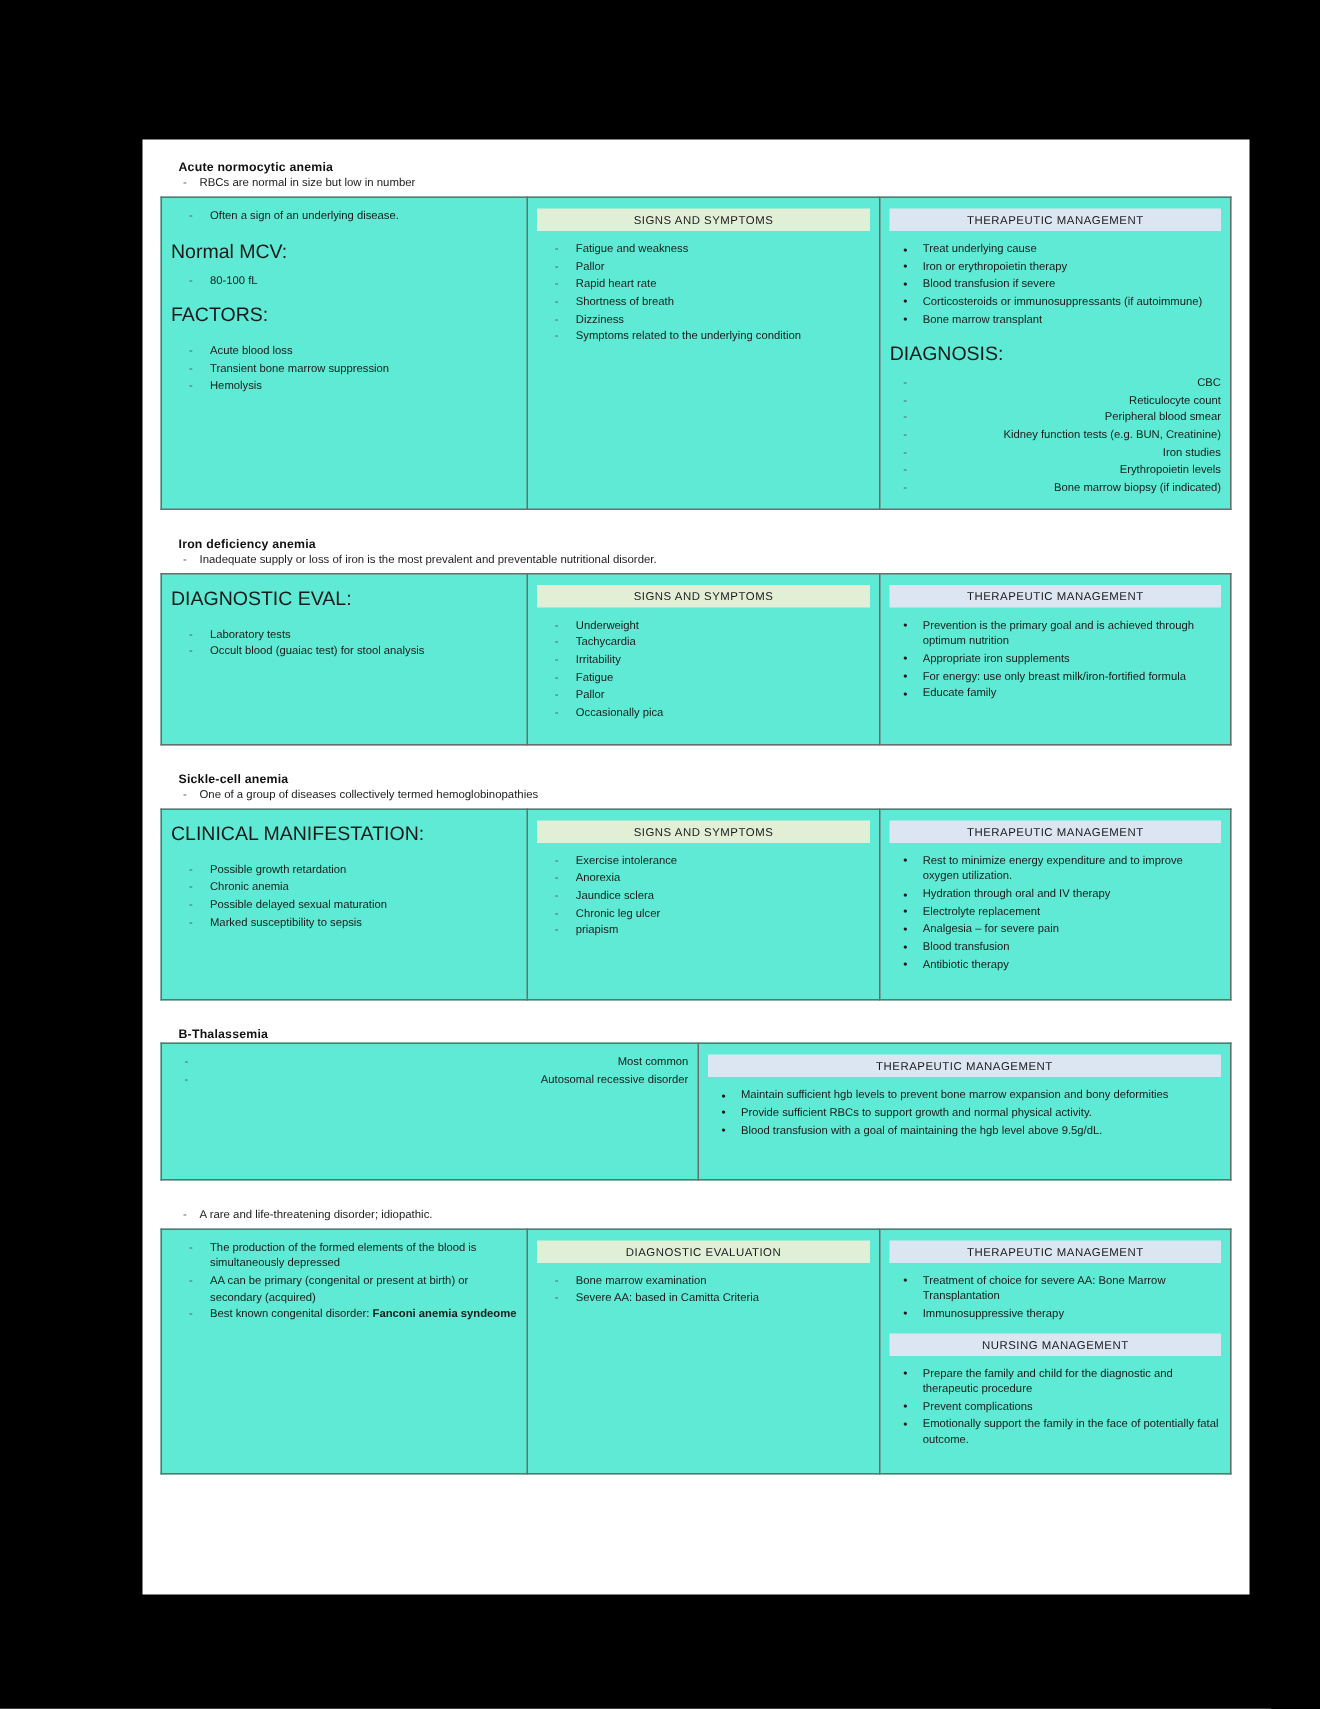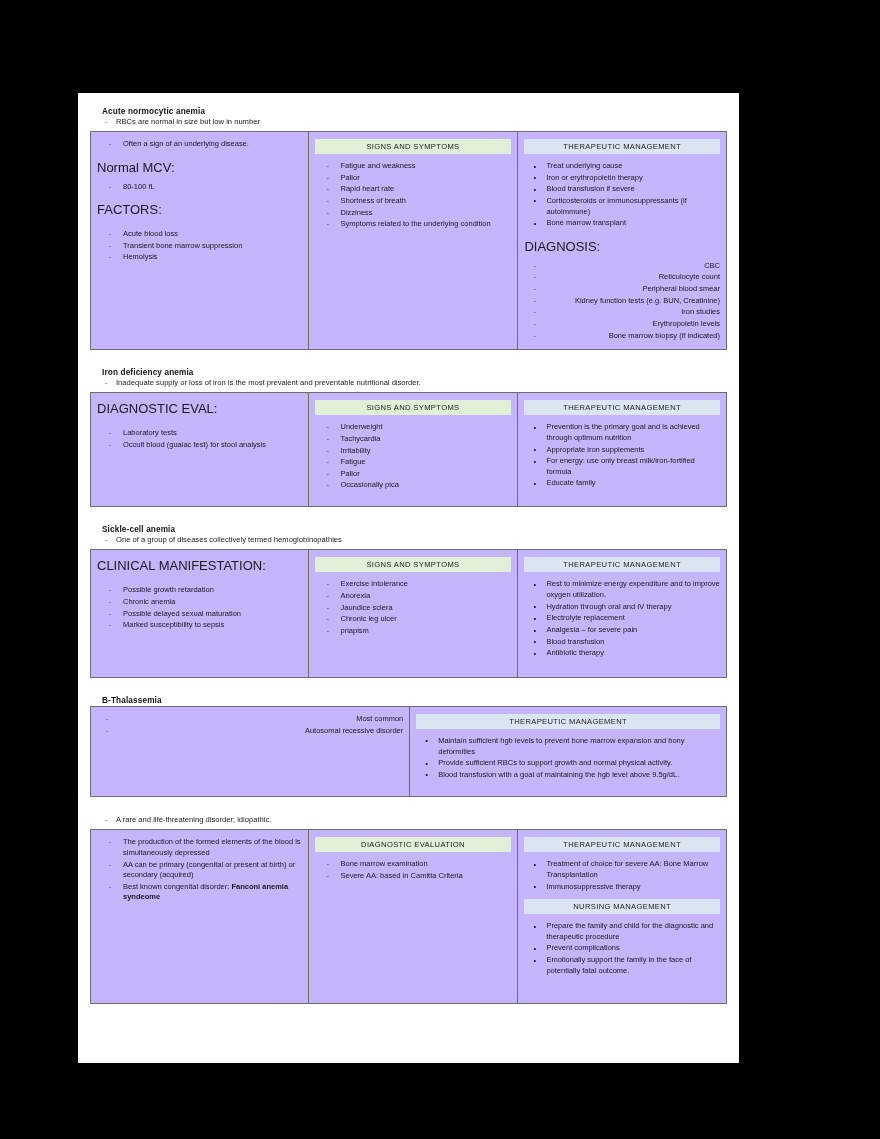--- a/index.html
+++ b/index.html
@@ -10,23 +10,23 @@
     width: 880px; height: 1139px;
     overflow: hidden;
   }
   body {
     font-family: "Liberation Sans", sans-serif;
     -webkit-font-smoothing: antialiased;
   }
 
   .page {
     position: absolute;
-    left: 78px;
+    left: 95px;
     top: 93px;
-    width: 661px;
+    width: 738px;
     height: 970px;
     background: #ffffff;
     padding: 14px 12px 10px 12px;
   }
 
   
   .section { margin-bottom: 6px; }
   .sec-title {
     font-size: 8.2px;
     font-weight: bold;
@@ -46,21 +46,21 @@
     position: absolute;
     left: 15px;
     color: #555;
   }
 
   
   table.grid {
     width: 100%;
     border-collapse: collapse;
     table-layout: fixed;
-    background: #c4b5fd;
+    background: #5eead4;
   }
   table.grid td {
     border: 1px solid #6c6c6c;
     vertical-align: top;
     padding: 7px 6px 7px 6px;
   }
 
   .t1-c1 { width: 34.2%; }
   .t1-c2 { width: 33.0%; }
   .t1-c3 { width: 32.8%; }

